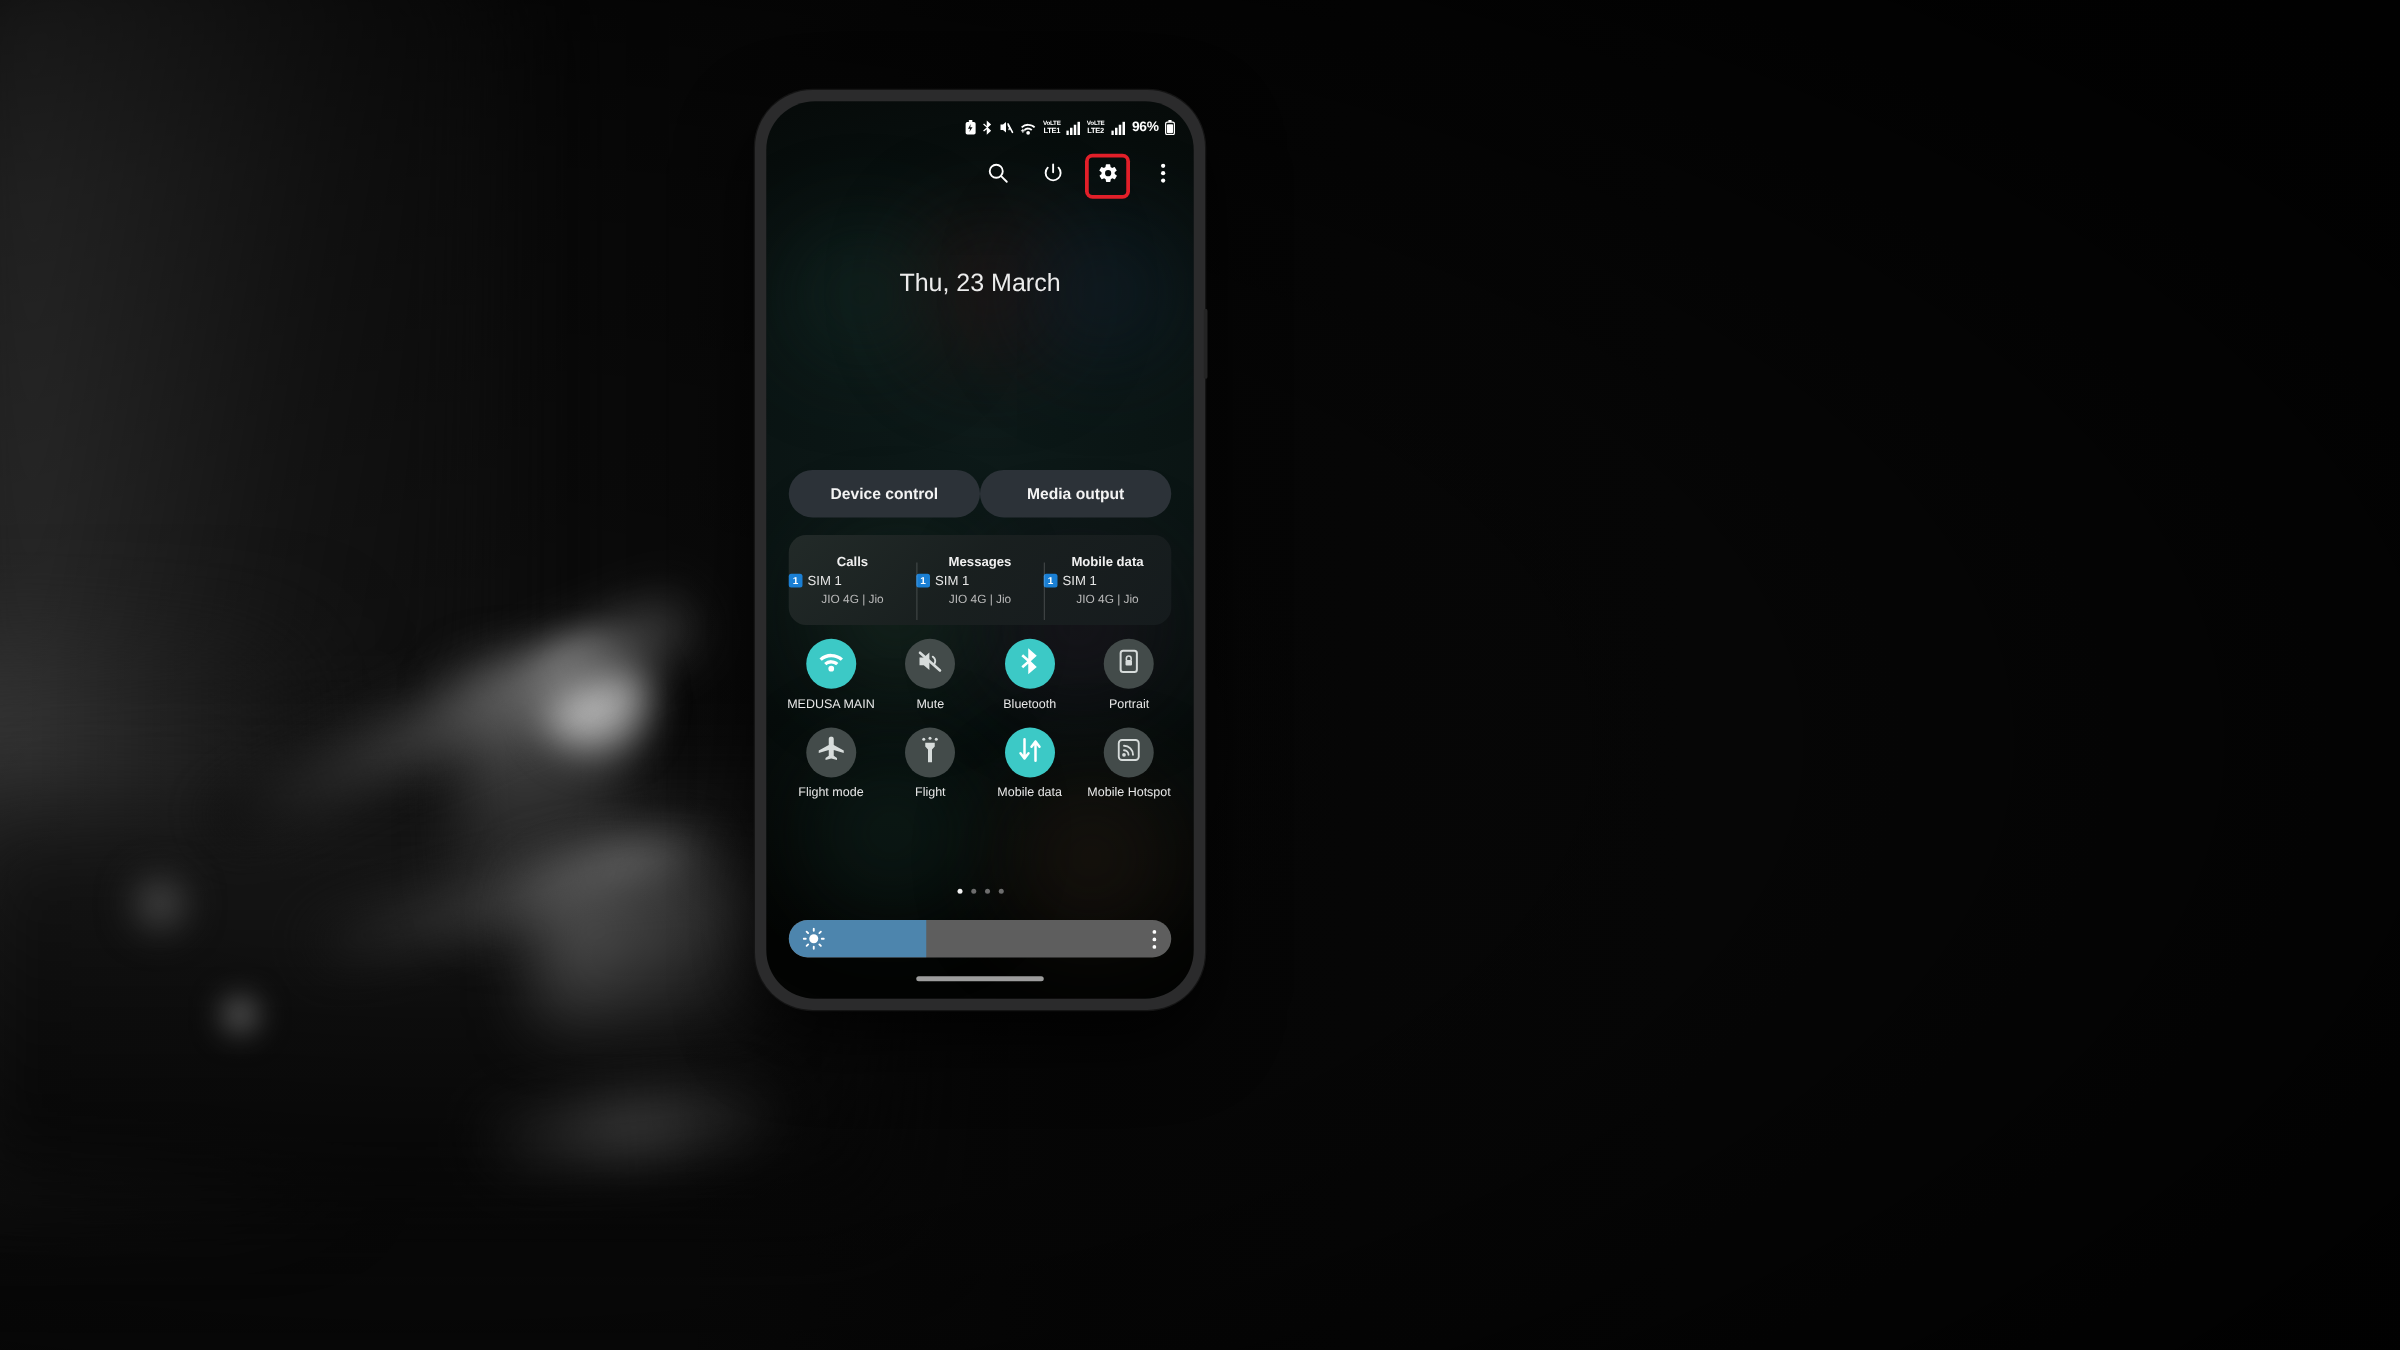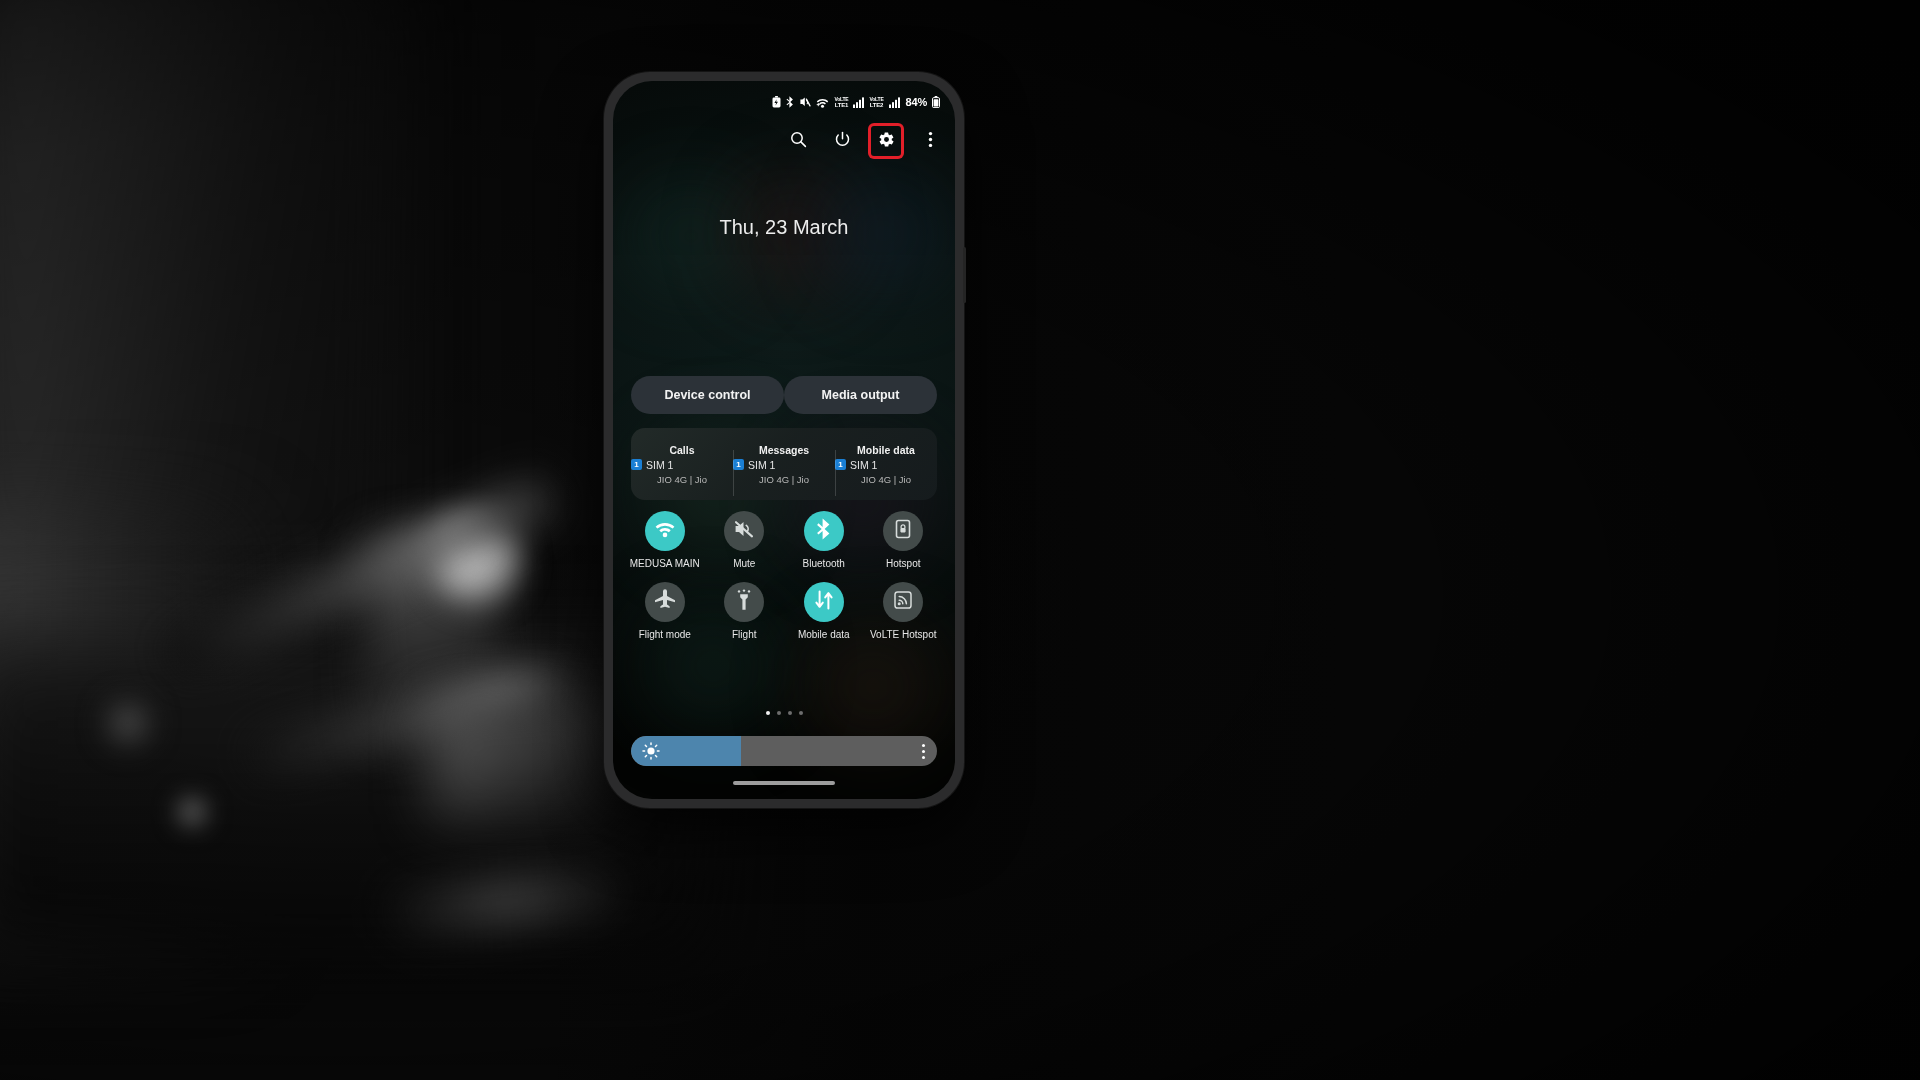--- a/index.html
+++ b/index.html
@@ -310,21 +310,21 @@
         <span>LTE2</span>
       </span>
       <span>
         <svg width="11" height="11" viewBox="0 0 11 11">
             <rect x="0" y="7.5" width="2" height="3.5" fill="#fff"></rect>
             <rect x="3" y="5.2" width="2" height="5.8" fill="#fff"></rect>
             <rect x="6" y="2.8" width="2" height="8.2" fill="#fff"></rect>
             <rect x="9" y="0.4" width="2" height="10.6" fill="#fff"></rect>
           </svg>
       </span>
-      <span id="batt-pct">84%</span>
+      <span id="batt-pct">96%</span>
       <span>
         <svg width="8" height="12" viewBox="0 0 8 12">
             <rect x="0.5" y="1.6" width="7" height="10" rx="1.3" fill="none" stroke="#fff" stroke-width="1"></rect>
             <rect x="2.6" y="0" width="2.8" height="1.6" rx="0.6" fill="#fff"></rect>
             <rect x="1.6" y="3.3" width="4.8" height="7.2" rx="0.7" fill="#fff"></rect>
           </svg>
       </span>
     </div>
 
     <div id="headerbar">
@@ -440,21 +440,21 @@
       <div class="tile">
         <div class="tile-circle off" style="background: rgb(67, 75, 74);">
           <span>
             <svg width="18" height="20" viewBox="0 0 18 20">
                 <rect x="2.5" y="1.5" width="13" height="17" rx="2" fill="none" stroke="#d7dcdb" stroke-width="1.6"></rect>
                 <rect x="6.4" y="9" width="5.2" height="4.4" rx="0.8" fill="#d7dcdb"></rect>
                 <path d="M7.1 9V7.7a1.9 1.9 0 0 1 3.8 0V9" fill="none" stroke="#d7dcdb" stroke-width="1.3"></path>
               </svg>
           </span>
         </div>
-        <div class="tile-label">Hotspot</div>
+        <div class="tile-label">Portrait</div>
       </div>
 
       <div class="tile">
         <div class="tile-circle off" style="background: rgb(67, 75, 74);">
           <span>
             <svg width="22" height="22" viewBox="0 0 22 22">
                 <path d="M21 13.3v-2L13 7V2.2a2 2 0 0 0-4 0V7L1 11.3v2l8-2.4v4.7l-2.6 1.7v1.6L11 17.7l4.6 1.2v-1.6L13 15.6v-4.7z" fill="#d7dcdb"></path>
               </svg>
           </span>
         </div>
@@ -491,21 +491,21 @@
         <div class="tile-circle off" style="background: rgb(67, 75, 74);">
           <span>
             <svg width="20" height="20" viewBox="0 0 20 20">
                 <rect x="2" y="2" width="16" height="16" rx="2.6" fill="none" stroke="#d7dcdb" stroke-width="1.5"></rect>
                 <circle cx="6.2" cy="13.8" r="1.5" fill="#d7dcdb"></circle>
                 <path d="M6.2 10.2a3.6 3.6 0 0 1 3.6 3.6" fill="none" stroke="#d7dcdb" stroke-width="1.5" stroke-linecap="round"></path>
                 <path d="M6.2 6.6a7.2 7.2 0 0 1 7.2 7.2" fill="none" stroke="#d7dcdb" stroke-width="1.5" stroke-linecap="round"></path>
               </svg>
           </span>
         </div>
-        <div class="tile-label">VoLTE Hotspot</div>
+        <div class="tile-label">Mobile Hotspot</div>
       </div>
 
     </div>
 
     <div id="dots">
       <i class="active"></i>
       <i></i>
       <i></i>
       <i></i>
     </div>

